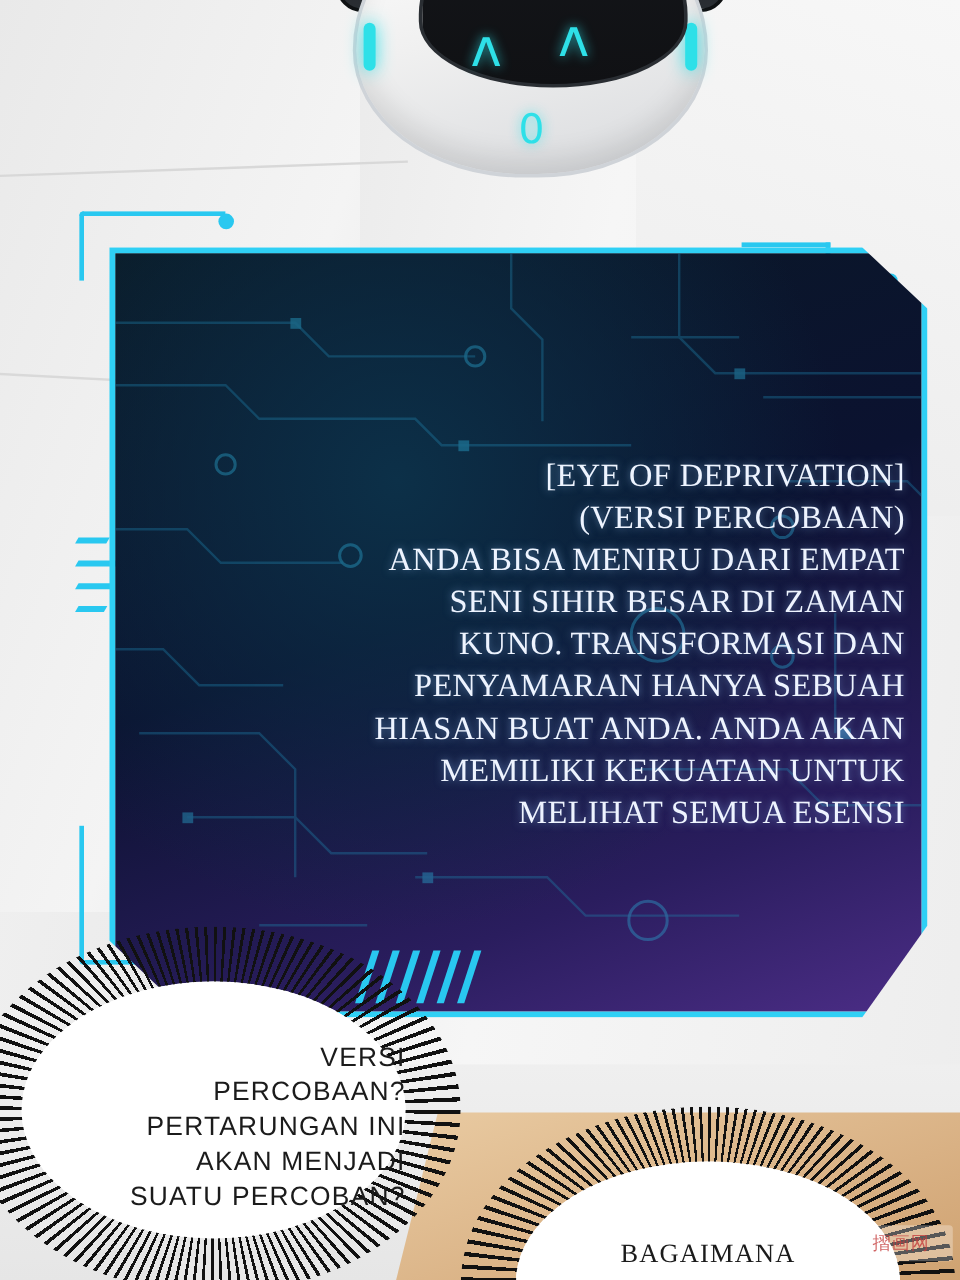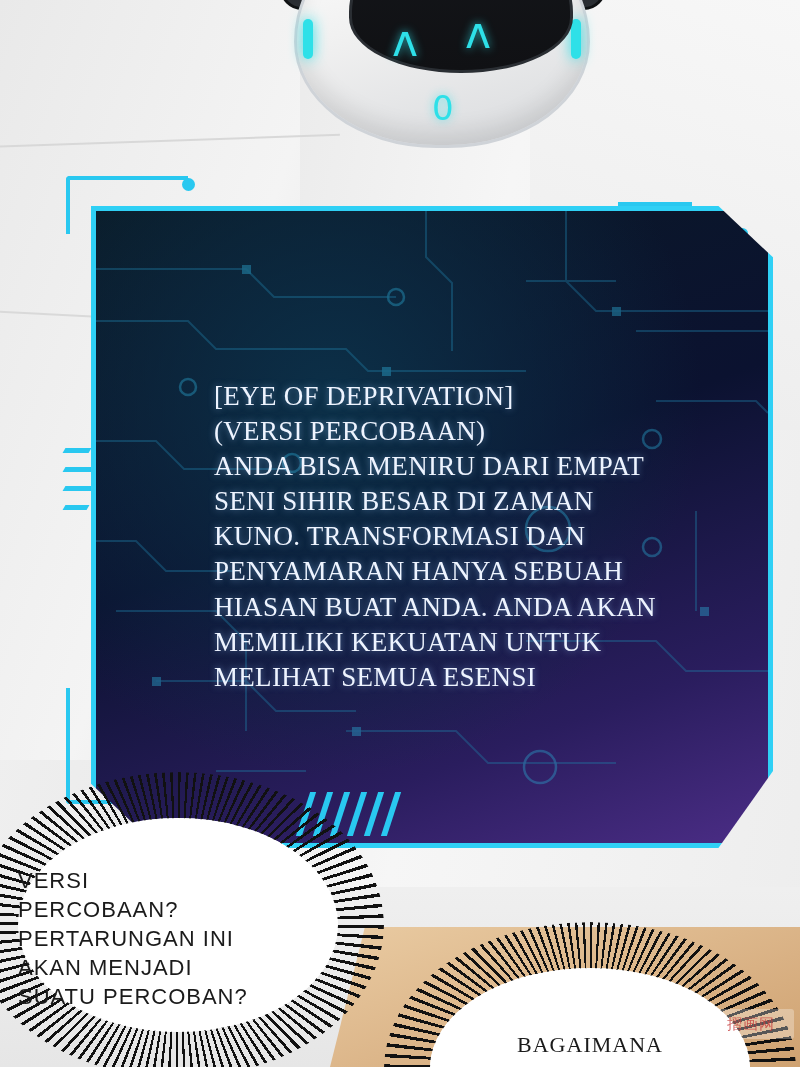--- a/index.html
+++ b/index.html
@@ -222,20 +222,21 @@
     position: absolute;
     left: 118px; top: 168px;
     width: 540px;
     color: #eef4ff;
     font-family: "Liberation Serif", serif;
     font-size: 27px;
     line-height: 1.30;
     letter-spacing: 0.3px;
     text-shadow: 0 0 7px rgba(150,200,255,0.55);
     white-space: pre-line;
+    text-align: right;
   }
 
   
   .burst {
     position: absolute;
     border-radius: 50%;
     background: #ffffff;
   }
   .burst-spikes {
     position: absolute;
@@ -253,21 +254,21 @@
     border-radius: 50%;
   }
   .bubble1 {
     left: 18px; top: 818px;
     width: 320px; height: 214px;
   }
   .bubble1 .bubble-text {
     position: absolute;
     left: 0; top: 48px;
     width: 320px;
-    text-align: left;
+    text-align: right;
     font-family: "Liberation Sans", sans-serif;
     font-size: 22px;
     line-height: 1.32;
     letter-spacing: 1px;
     color: #1b1b1b;
     white-space: pre-line;
   }
   .bubble2 {
     left: 430px; top: 968px;
     width: 320px; height: 200px;
@@ -281,21 +282,21 @@
     font-size: 22px;
     line-height: 1.32;
     letter-spacing: 1px;
     color: #1b1b1b;
     white-space: pre-line;
   }
 
   
   .watermark {
     position: absolute;
-    right: 6px; bottom: 28px;
+    right: 6px; bottom: 16px;
     width: 86px; height: 30px;
     display: flex;
     align-items: center;
     justify-content: center;
     color: #c94b4b;
     font-family: "DejaVu Sans", sans-serif;
     font-size: 15px;
     letter-spacing: 1px;
     opacity: 0.85;
     background: rgba(255,255,255,0.35);

